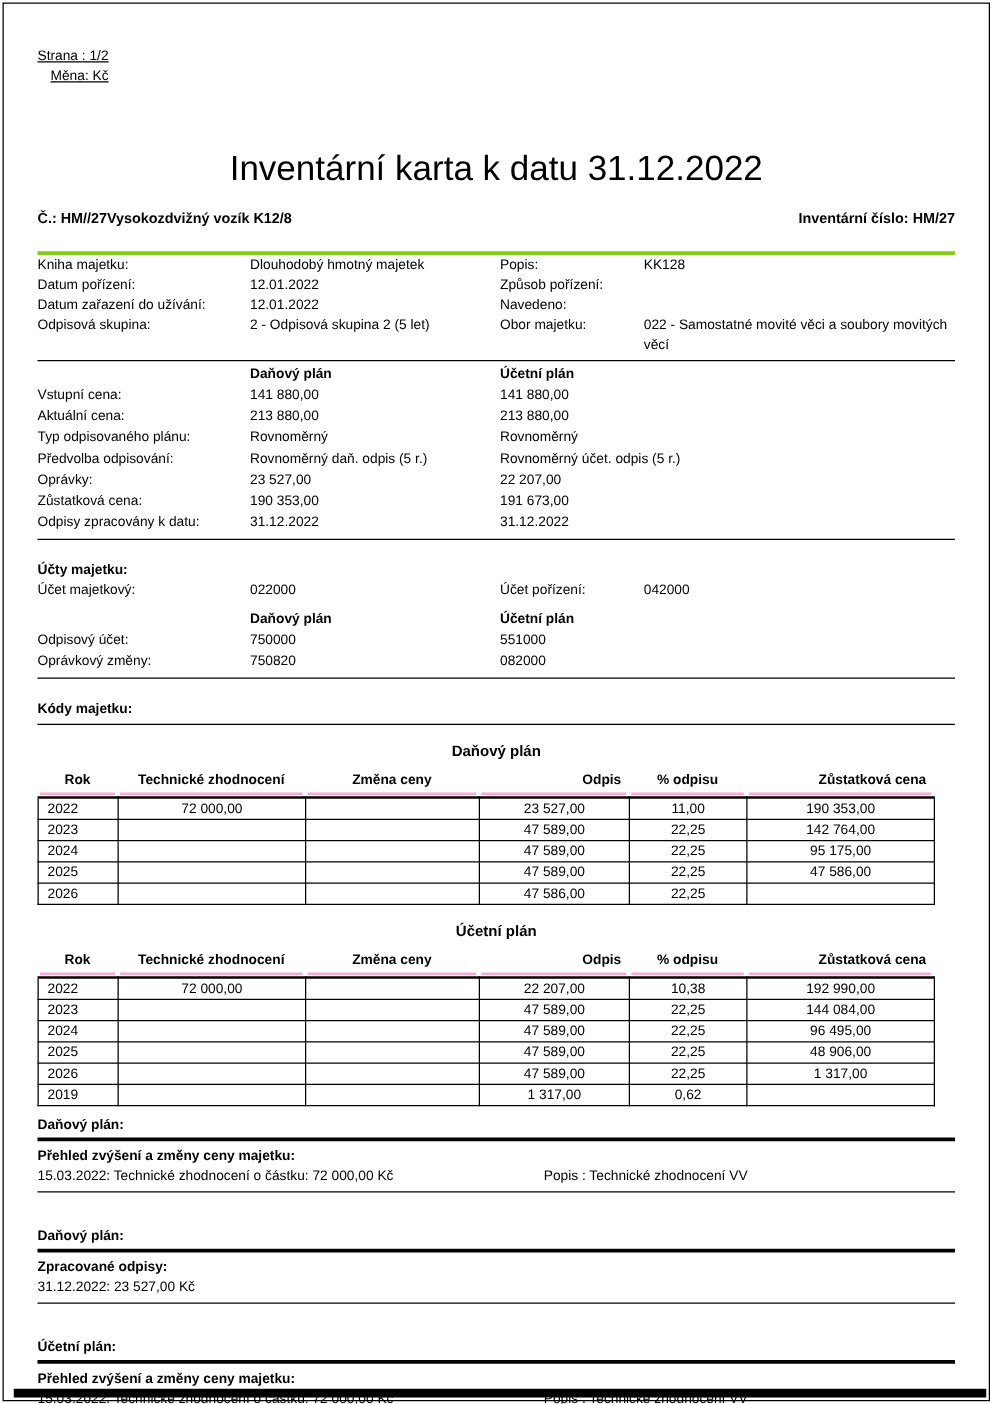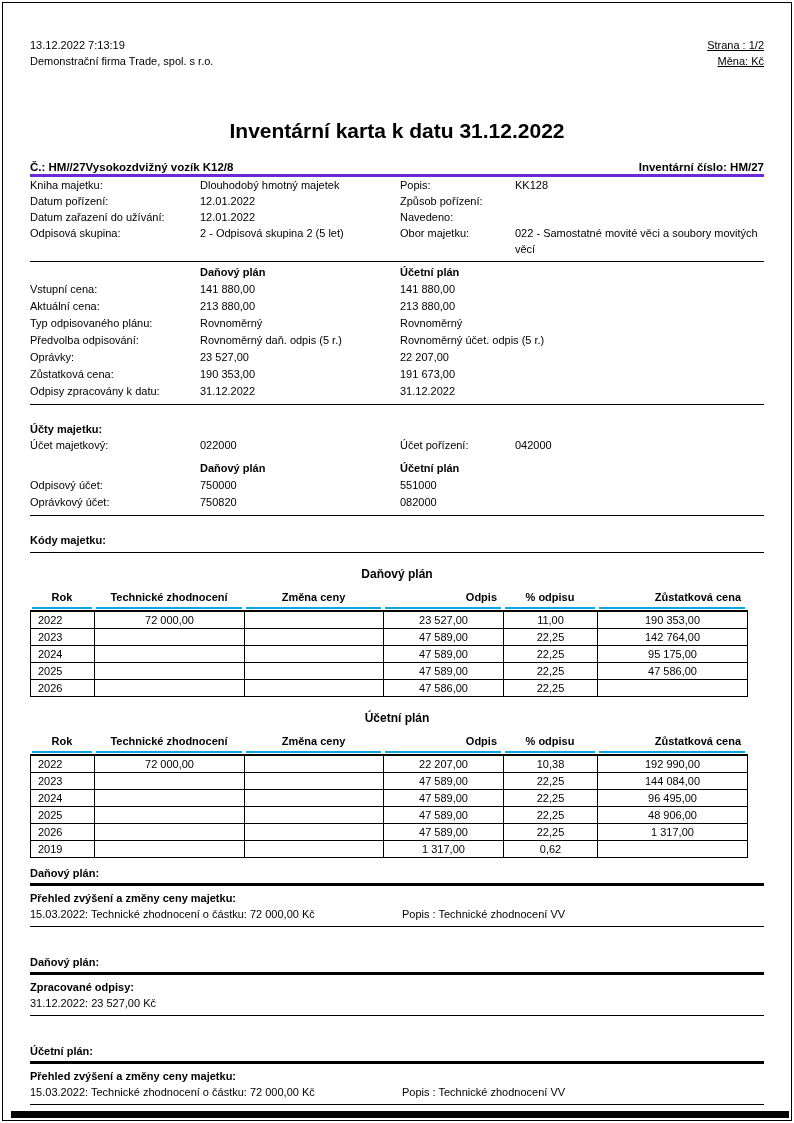--- a/index.html
+++ b/index.html
@@ -8,68 +8,64 @@
     font-family:"Liberation Sans","DejaVu Sans",sans-serif;font-size:11px;
     overflow:hidden;
   }
   .page{position:absolute;inset:2px;border:1px solid #000;}
   .content{margin:34px 27px 0 27px;position:relative;}
 
   .page-header{display:flex;justify-content:space-between;line-height:16px;}
   .ph-left div,.ph-right div{white-space:nowrap;}
   .ph-right{text-align:right;text-decoration:underline;}
 
-  .doc-title{font-size:21px;font-weight:bold;text-align:center;margin-top:50px;}
+  .doc-title{font-size:28px;font-weight:normal;text-align:center;margin-top:50px;}
 
   .card-header{display:flex;justify-content:space-between;font-weight:bold;
-    font-size:11.5px;margin-top:18px;padding-bottom:1px;border-bottom:3px solid #6d28d9;}
+    font-size:11.5px;margin-top:18px;padding-bottom:20px;border-bottom:3px solid #84cc16;}
   .card-header .mid{flex:1;text-align:left;}
 
   .grid4{display:grid;grid-template-columns:170px 200px 115px 1fr;line-height:16px;}
   .grid3{display:grid;grid-template-columns:170px 200px 1fr;line-height:17px;}
   .plan-cols-head{font-weight:bold;}
 
   .rule-thin{border-top:1px solid #000;margin-top:4px;}
   .rule-thick{border-top:3px solid #000;margin-top:2px;}
 
   .sec-title{font-weight:bold;margin-top:16px;line-height:16px;}
 
   .tbl-title{font-weight:bold;font-size:12px;text-align:center;margin-top:14px;margin-bottom:8px;}
 
   .ptable{width:717px;}
   .ptable-head{display:grid;grid-template-columns:64px 150px 139px 120px 94px 150px;
     font-weight:bold;line-height:15px;}
-  .ptable-head .hc{border-bottom:2px solid #0ea5e9;margin:0 2px;padding:1px 4px 2px;}
+  .ptable-head .hc{border-bottom:2px solid #f9a8d4;margin:0 2px;padding:1px 4px 2px;}
   .hc.c{text-align:center;}.hc.r{text-align:right;}
   table.pbody{border-collapse:collapse;table-layout:fixed;width:717px;margin-top:1px;
     border-top:2px solid #000;}
   table.pbody td{border:1px solid #000;height:16px;padding:0 7px;overflow:hidden;white-space:nowrap;}
   table.pbody td.c{text-align:left;}
   table.pbody td.r{text-align:center;}
   col.w0{width:64px;}col.w1{width:150px;}col.w2{width:139px;}
   col.w3{width:120px;}col.w4{width:94px;}col.w5{width:150px;}
 
   .plan-label{font-weight:bold;margin-top:7px;line-height:16px;}
   .sec-head{font-weight:bold;margin-top:4px;line-height:16px;}
-  .sec-line{display:grid;grid-template-columns:372px 1fr;line-height:16px;}
+  .sec-line{display:grid;grid-template-columns:372px 1fr;line-height:16px;gap:33px;}
   .sec-gap{height:20px;}
 
   .footer-bar{position:absolute;left:8px;right:2px;bottom:2px;height:7px;background:#000;}
 </style>
 </head>
 <body>
 
 <div class="page">
   <div class="content">
 
     <div class="page-header">
-      <div class="ph-left">
-        <div>13.12.2022 7:13:19</div>
-        <div>Demonstrační firma Trade, spol. s r.o.</div>
-      </div>
       <div class="ph-right">
         <div>Strana : 1/2</div>
         <div>Měna: Kč</div>
       </div>
     </div>
 
     <div class="doc-title">Inventární karta k datu 31.12.2022</div>
 
     <div class="card-header">
       <span>Č.: HM//27</span>
@@ -158,21 +154,21 @@
       <span></span>
       <span>Daňový plán</span>
       <span>Účetní plán</span>
     </div>
     <div class="grid3">
       <span>Odpisový účet:</span>
       <span>750000</span>
       <span>551000</span>
     </div>
     <div class="grid3">
-      <span>Oprávkový účet:</span>
+      <span>Oprávkový změny:</span>
       <span>750820</span>
       <span>082000</span>
     </div>
 
     <div class="rule-thin"></div>
     <div class="sec-title">Kódy majetku:</div>
     <div class="rule-thin"></div>
 
     <div class="tbl-title">Daňový plán</div>
     <div class="ptable">

